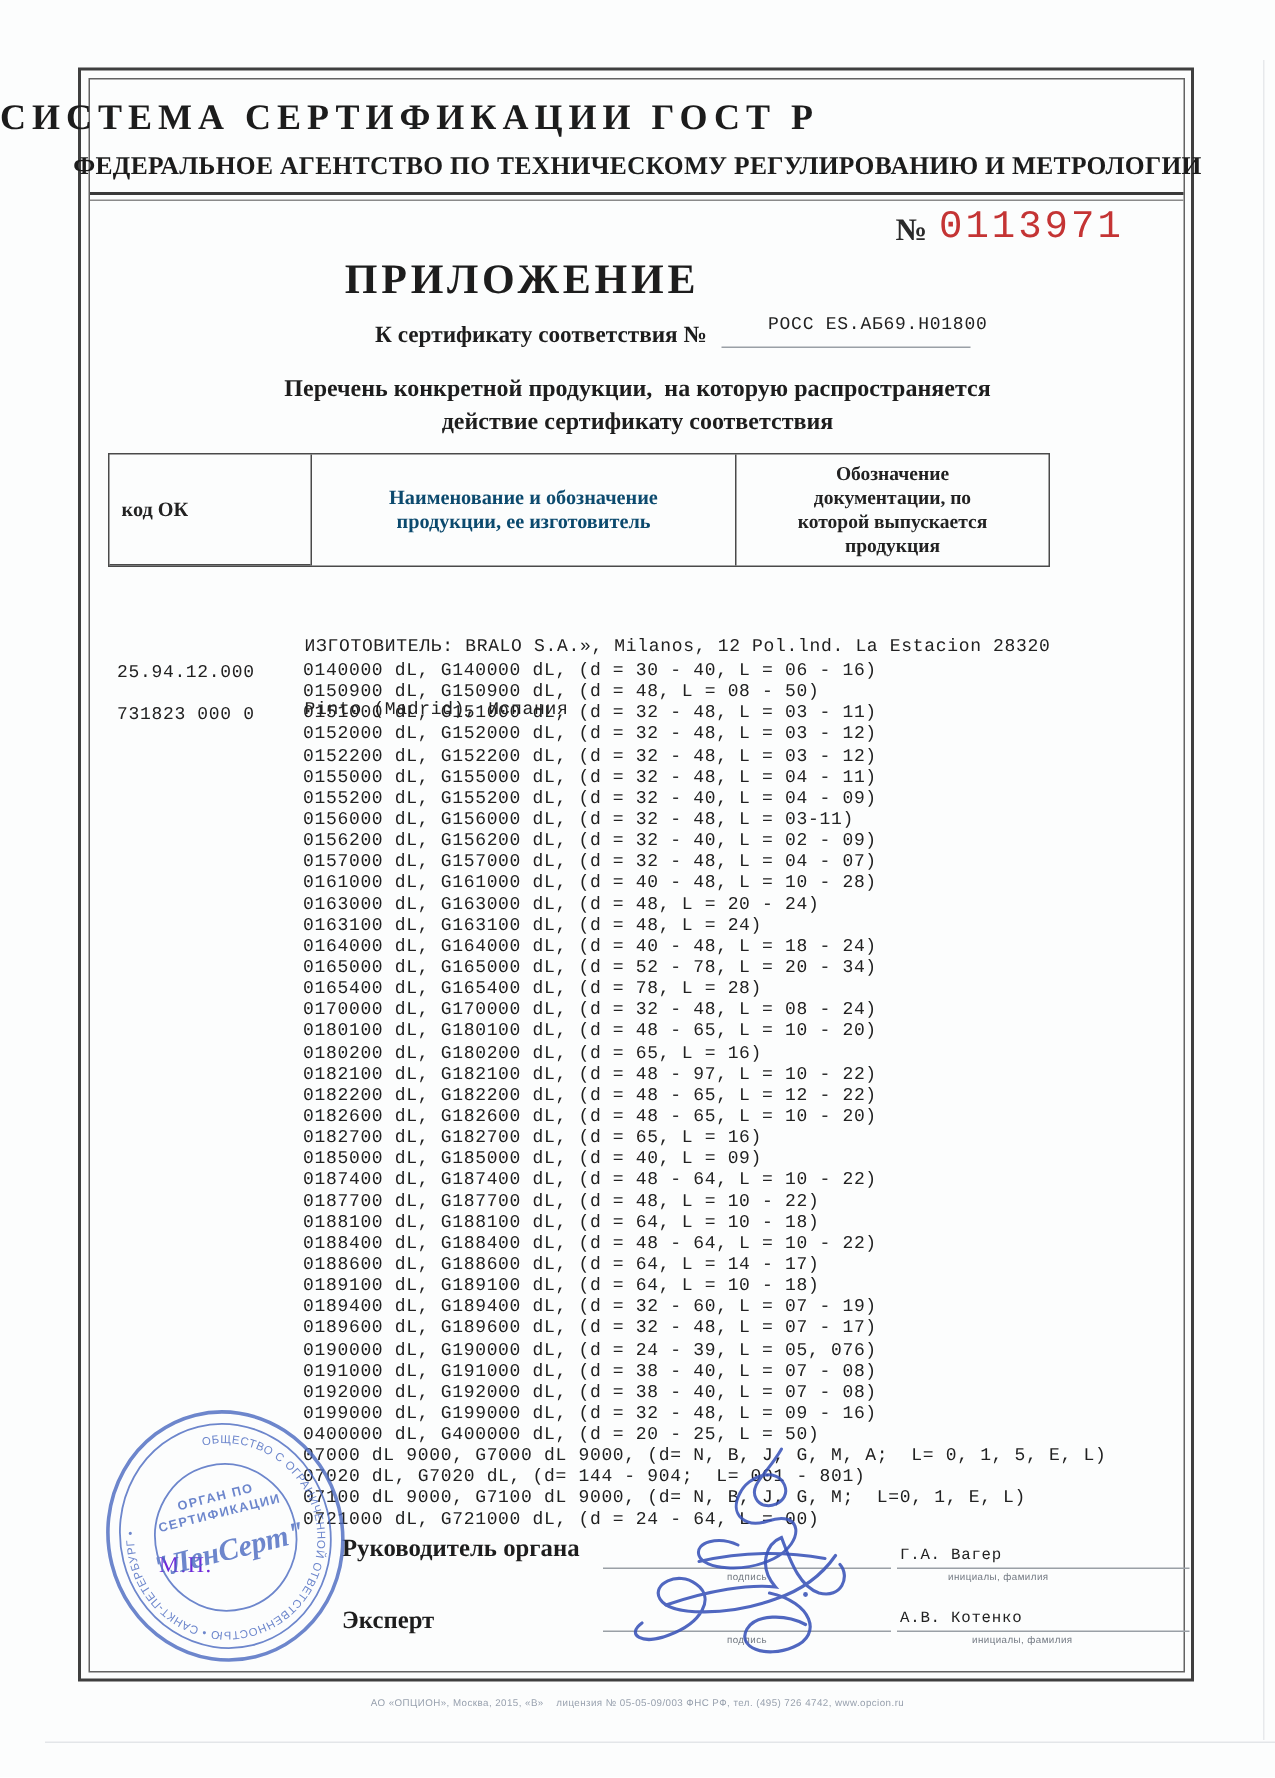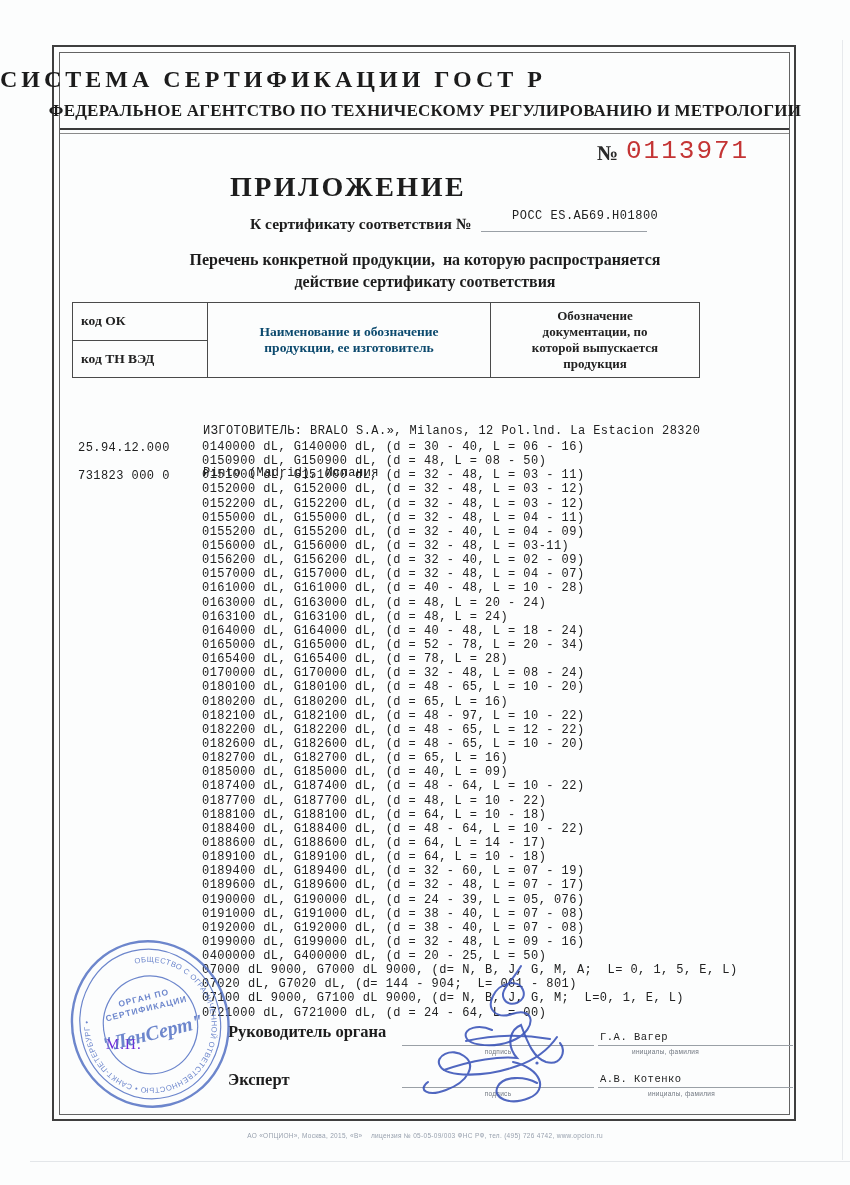--- a/index.html
+++ b/index.html
@@ -69,21 +69,20 @@
   <div class="abs doc-title">ПРИЛОЖЕНИЕ</div>
   <div class="abs cert-label">К сертификату соответствия №</div>
   <div class="abs cert-value mono">РОСС ES.АБ69.Н01800</div>
   <div class="abs cert-underline"></div>
   <div class="abs subtitle subtitle1">Перечень конкретной продукции,  на которую распространяется</div>
   <div class="abs subtitle subtitle2">действие сертификату соответствия</div>
 
   <div class="abs tbl">
     <div class="c1">
       <div class="cell top">код ОК</div>
-      <div class="cell">код ТН ВЭД</div>
     </div>
     <div class="c2">Наименование и обозначение продукции, ее изготовитель</div>
     <div class="c3">Обозначение документации, по которой выпускается продукция</div>
   </div>
 
   <div class="abs manufacturer mono">
     <div>ИЗГОТОВИТЕЛЬ: BRALO S.A.», Milanos, 12 Pol.lnd. La Estacion 28320</div>
     <div>Pinto (Madrid), Испания</div>
   </div>
   <div class="abs code-ok mono">25.94.12.000</div>

